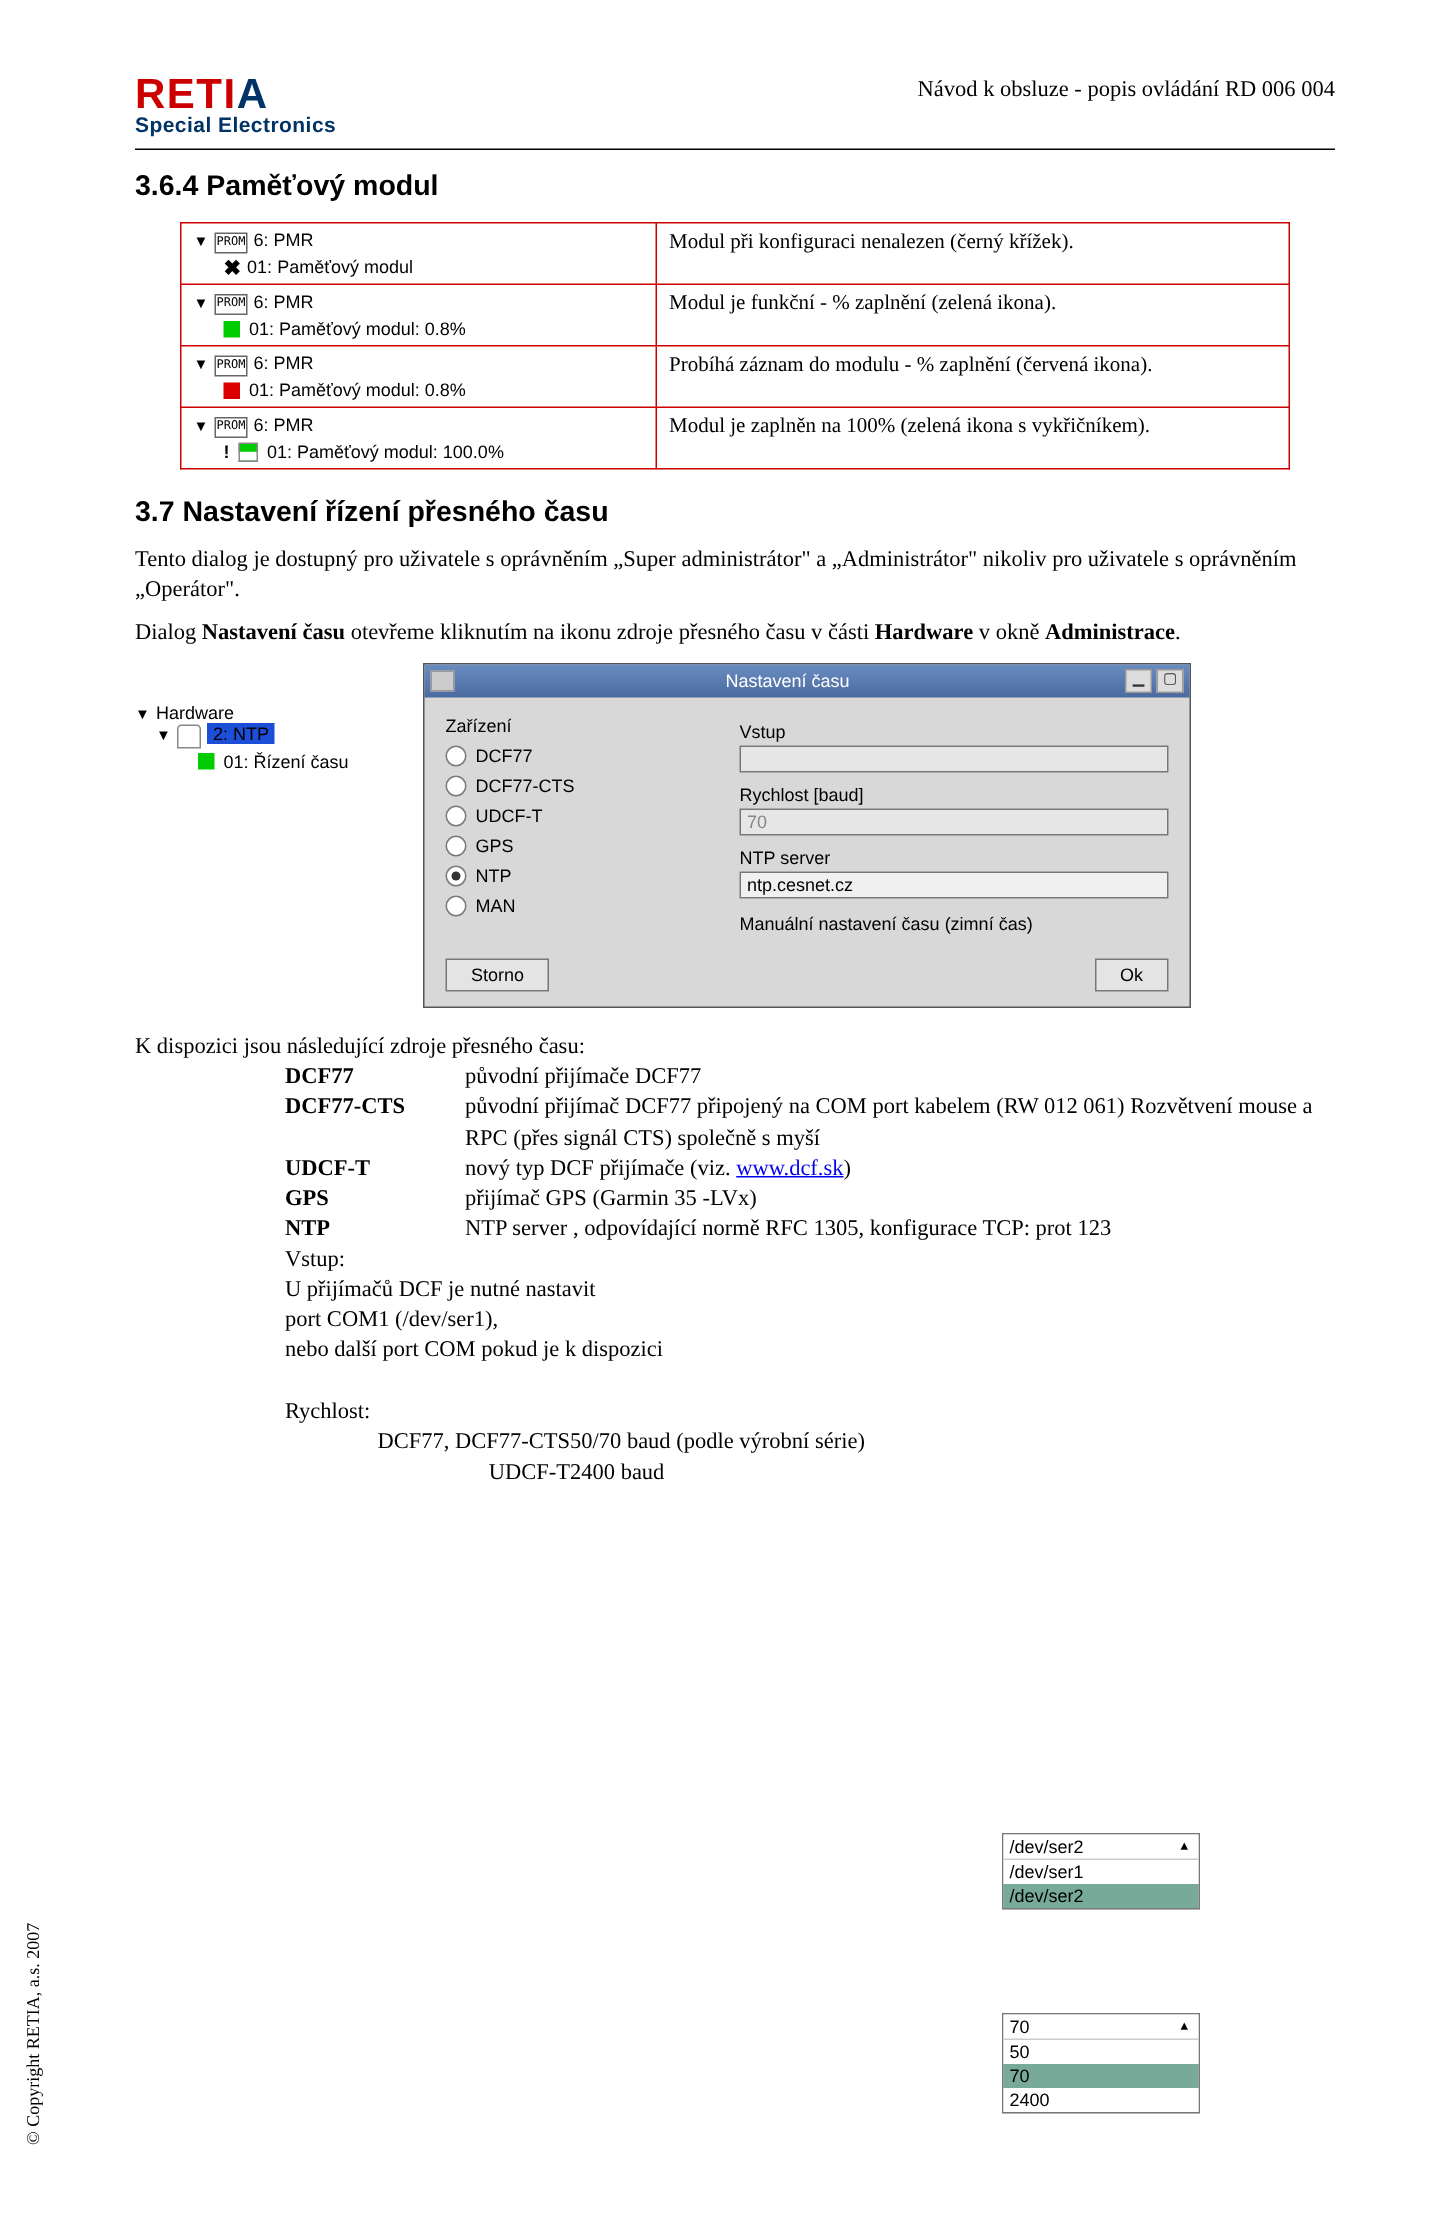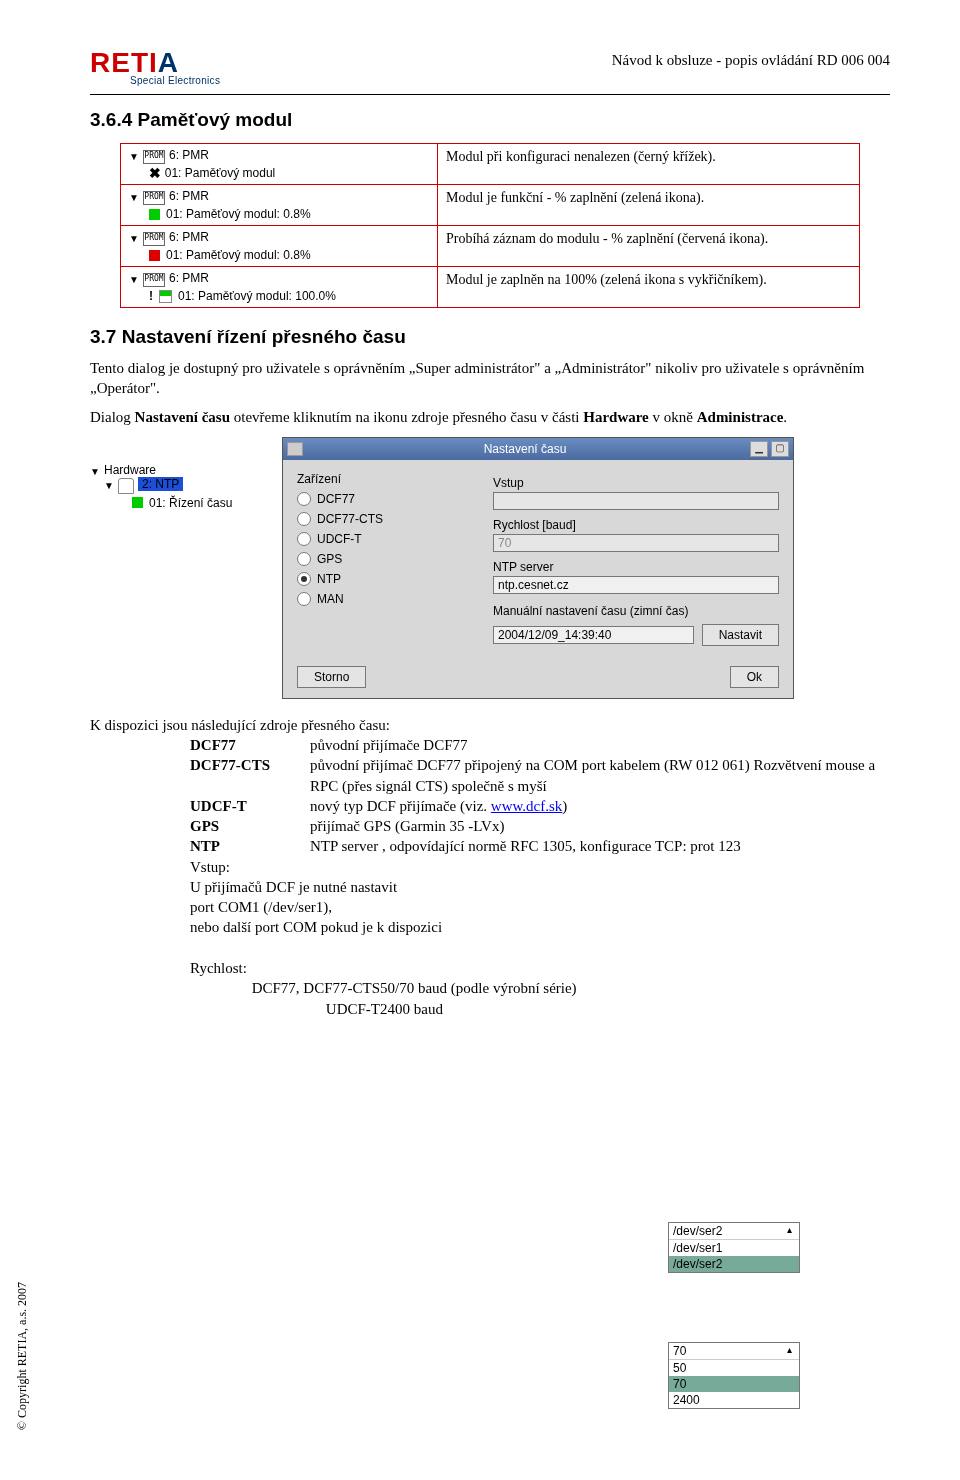--- a/index.html
+++ b/index.html
@@ -29,25 +29,24 @@
     color: #c00;
     letter-spacing: 1px;
     line-height: 0.9;
   }
   .logo-a {
     display:inline-block;
     color:#003366;
   }
   .logo-sub {
     font-family: Arial, sans-serif;
-    font-size: 10px;
+    font-size: 14px;
     color: #003366;
-    font-weight: normal;
+    font-weight: bold;
     letter-spacing: 0.3px;
-    margin-left: 40px;
   }
   .doc-title {
     font-size: 15px;
     margin-top: 2px;
   }
   hr.top-rule {
     border: none;
     border-top: 1px solid #000;
     margin: 0 0 14px 0;
   }
@@ -329,24 +328,20 @@
               </div>
           </div>
           <div class="rightcol">
             <div class="right-label">Vstup</div>
             <input class="tfield ro" readonly="" style="">
             <div class="right-label" style="margin-top:8px;">Rychlost [baud]</div>
             <input class="tfield ro" readonly="" value="70" style="">
             <div class="right-label" style="margin-top:8px;">NTP server</div>
             <input class="tfield" value="ntp.cesnet.cz" style="">
             <div class="right-label" style="margin-top:10px;">Manuální nastavení času (zimní čas)</div>
-            <div class="inline-row">
-              <input class="tfield" style="flex: 1 1 0%;" value="2004/12/09_14:39:40">
-              <button class="btn">Nastavit</button>
-            </div>
           </div>
         </div>
         <div class="btnrow">
           <button class="btn">Storno</button>
           <button class="btn">Ok</button>
         </div>
       </div>
     </div>
   </div>
 

